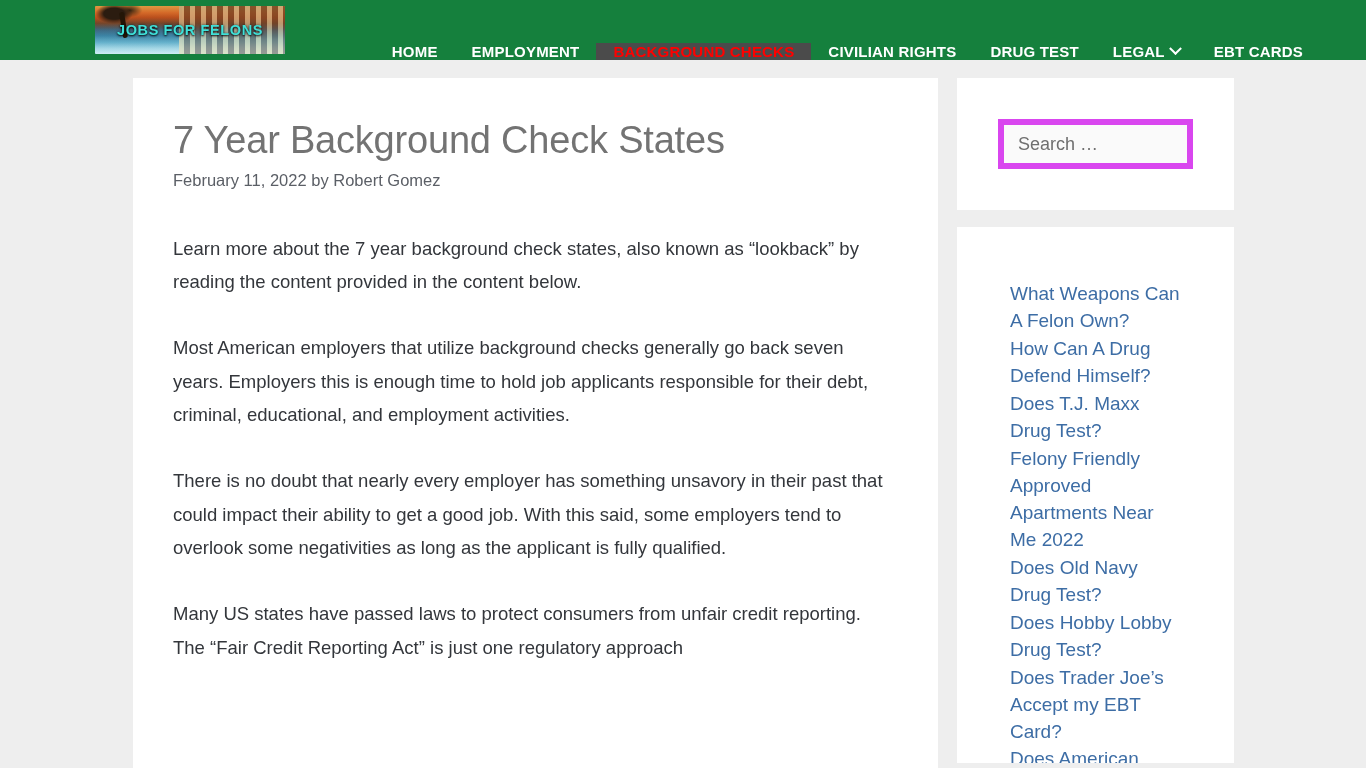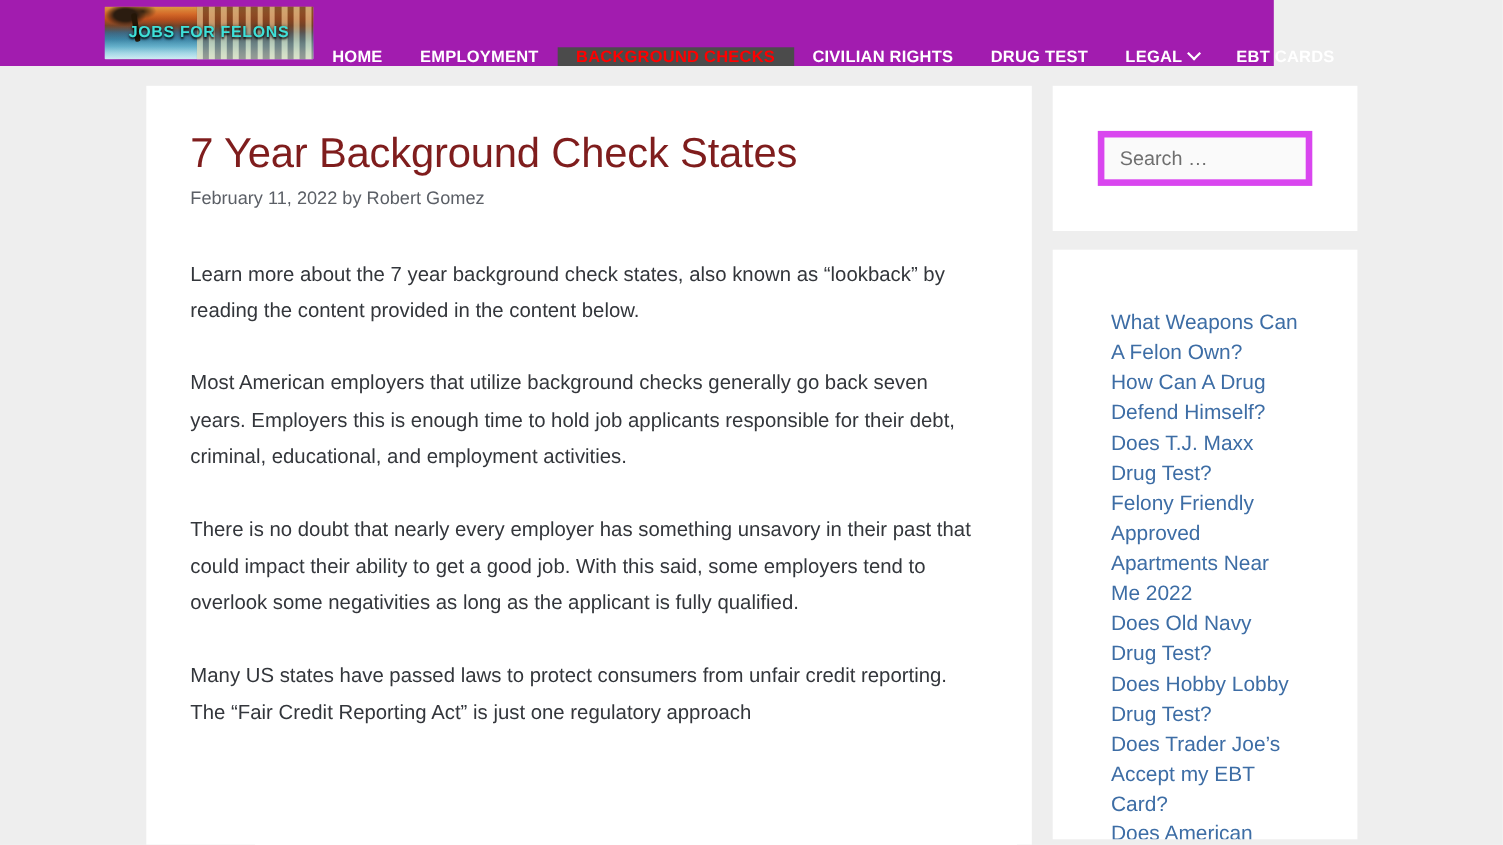--- a/index.html
+++ b/index.html
@@ -7,23 +7,23 @@
   html, body {
     margin: 0; padding: 0;
     width: 1366px; height: 768px;
     overflow: hidden;
     background: #eeeeee;
     font-family: "Liberation Sans", sans-serif;
   }
 
   
   .site-header {
-    width: 1158px;
+    width: 1366px;
     height: 60px;
-    background: #a21caf;
+    background: #15803d;
     display: flex;
     align-items: stretch;
     position: relative;
   }
   .logo-wrap {
     width: 190px;
     height: 48px;
     margin: 6px 0 0 95px;
     position: relative;
     overflow: hidden;
@@ -128,21 +128,21 @@
     margin-left: 133px;
     background: #ffffff;
     min-height: 690px;
     padding: 40px 41px 0 40px;
   }
   .entry-title {
     font-family: "Liberation Sans", sans-serif;
     font-weight: normal;
     font-size: 38px;
     line-height: 1.18;
-    color: #7f1d1d;
+    color: #737373;
     margin: 0 0 8px 0;
     letter-spacing: -0.2px;
   }
   .entry-meta {
     font-size: 16.5px;
     color: #5b5f66;
     margin: 0 0 42px 0;
     font-family: "Liberation Sans", sans-serif;
   }
   .entry-meta .author { color: #5b5f66; }

